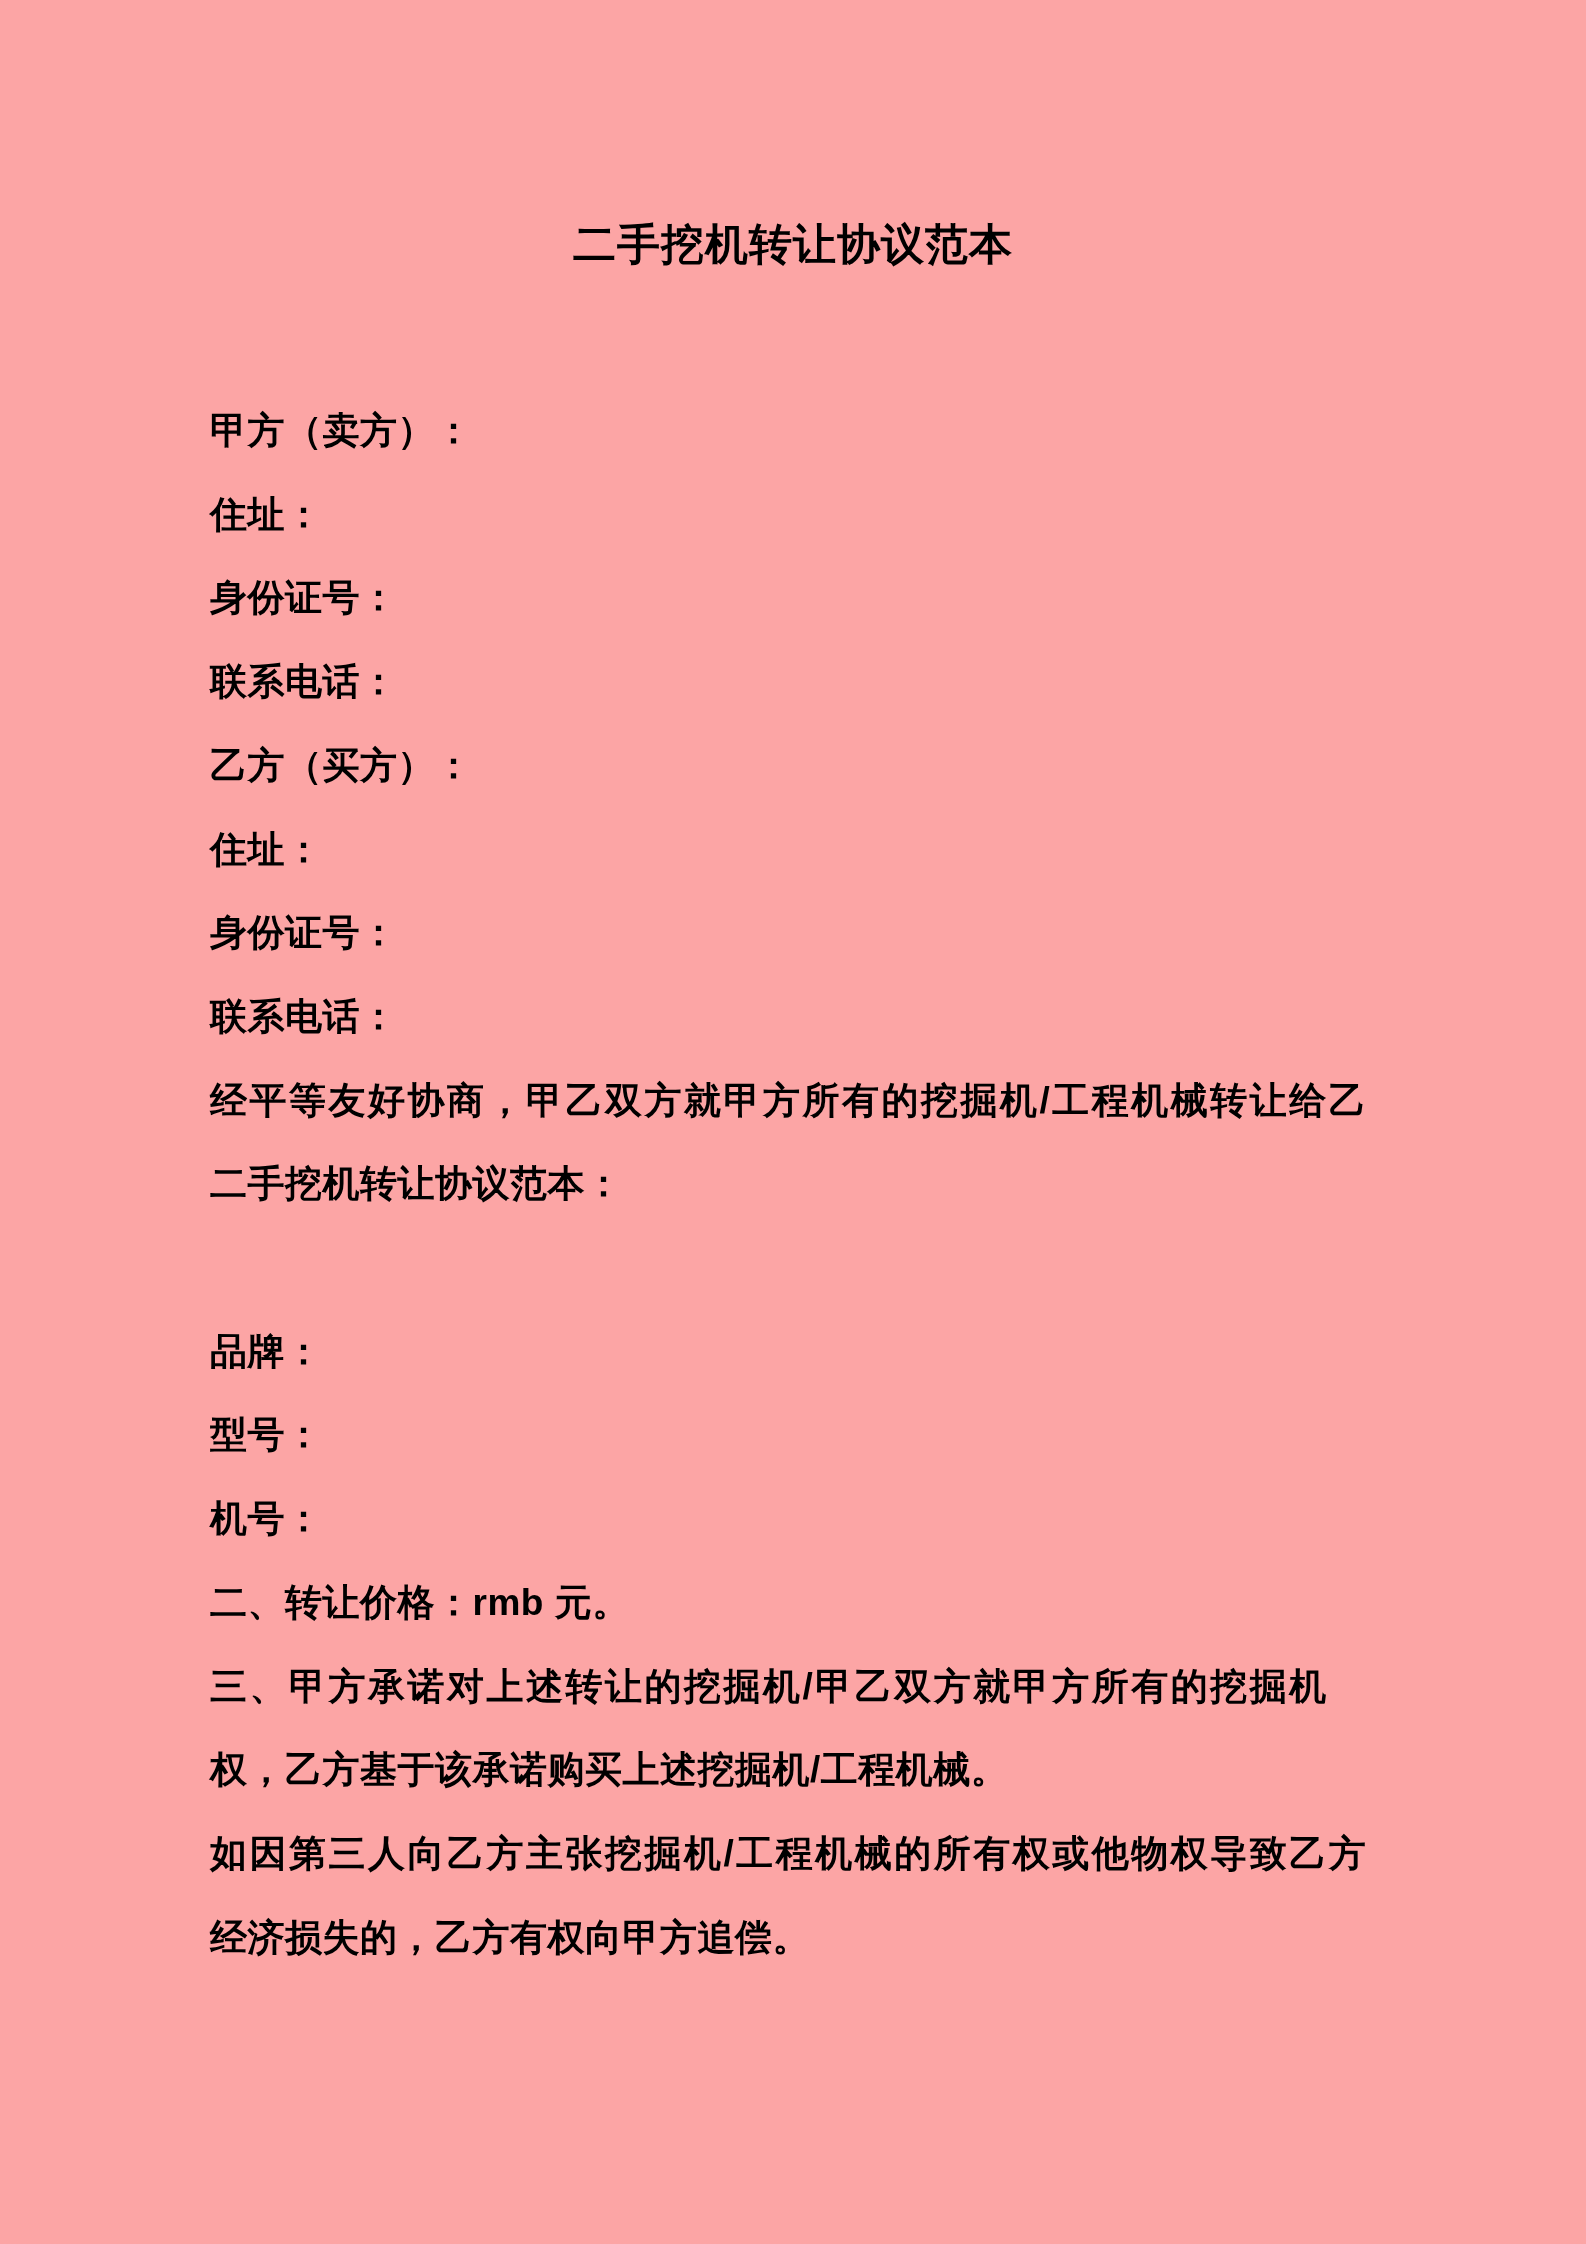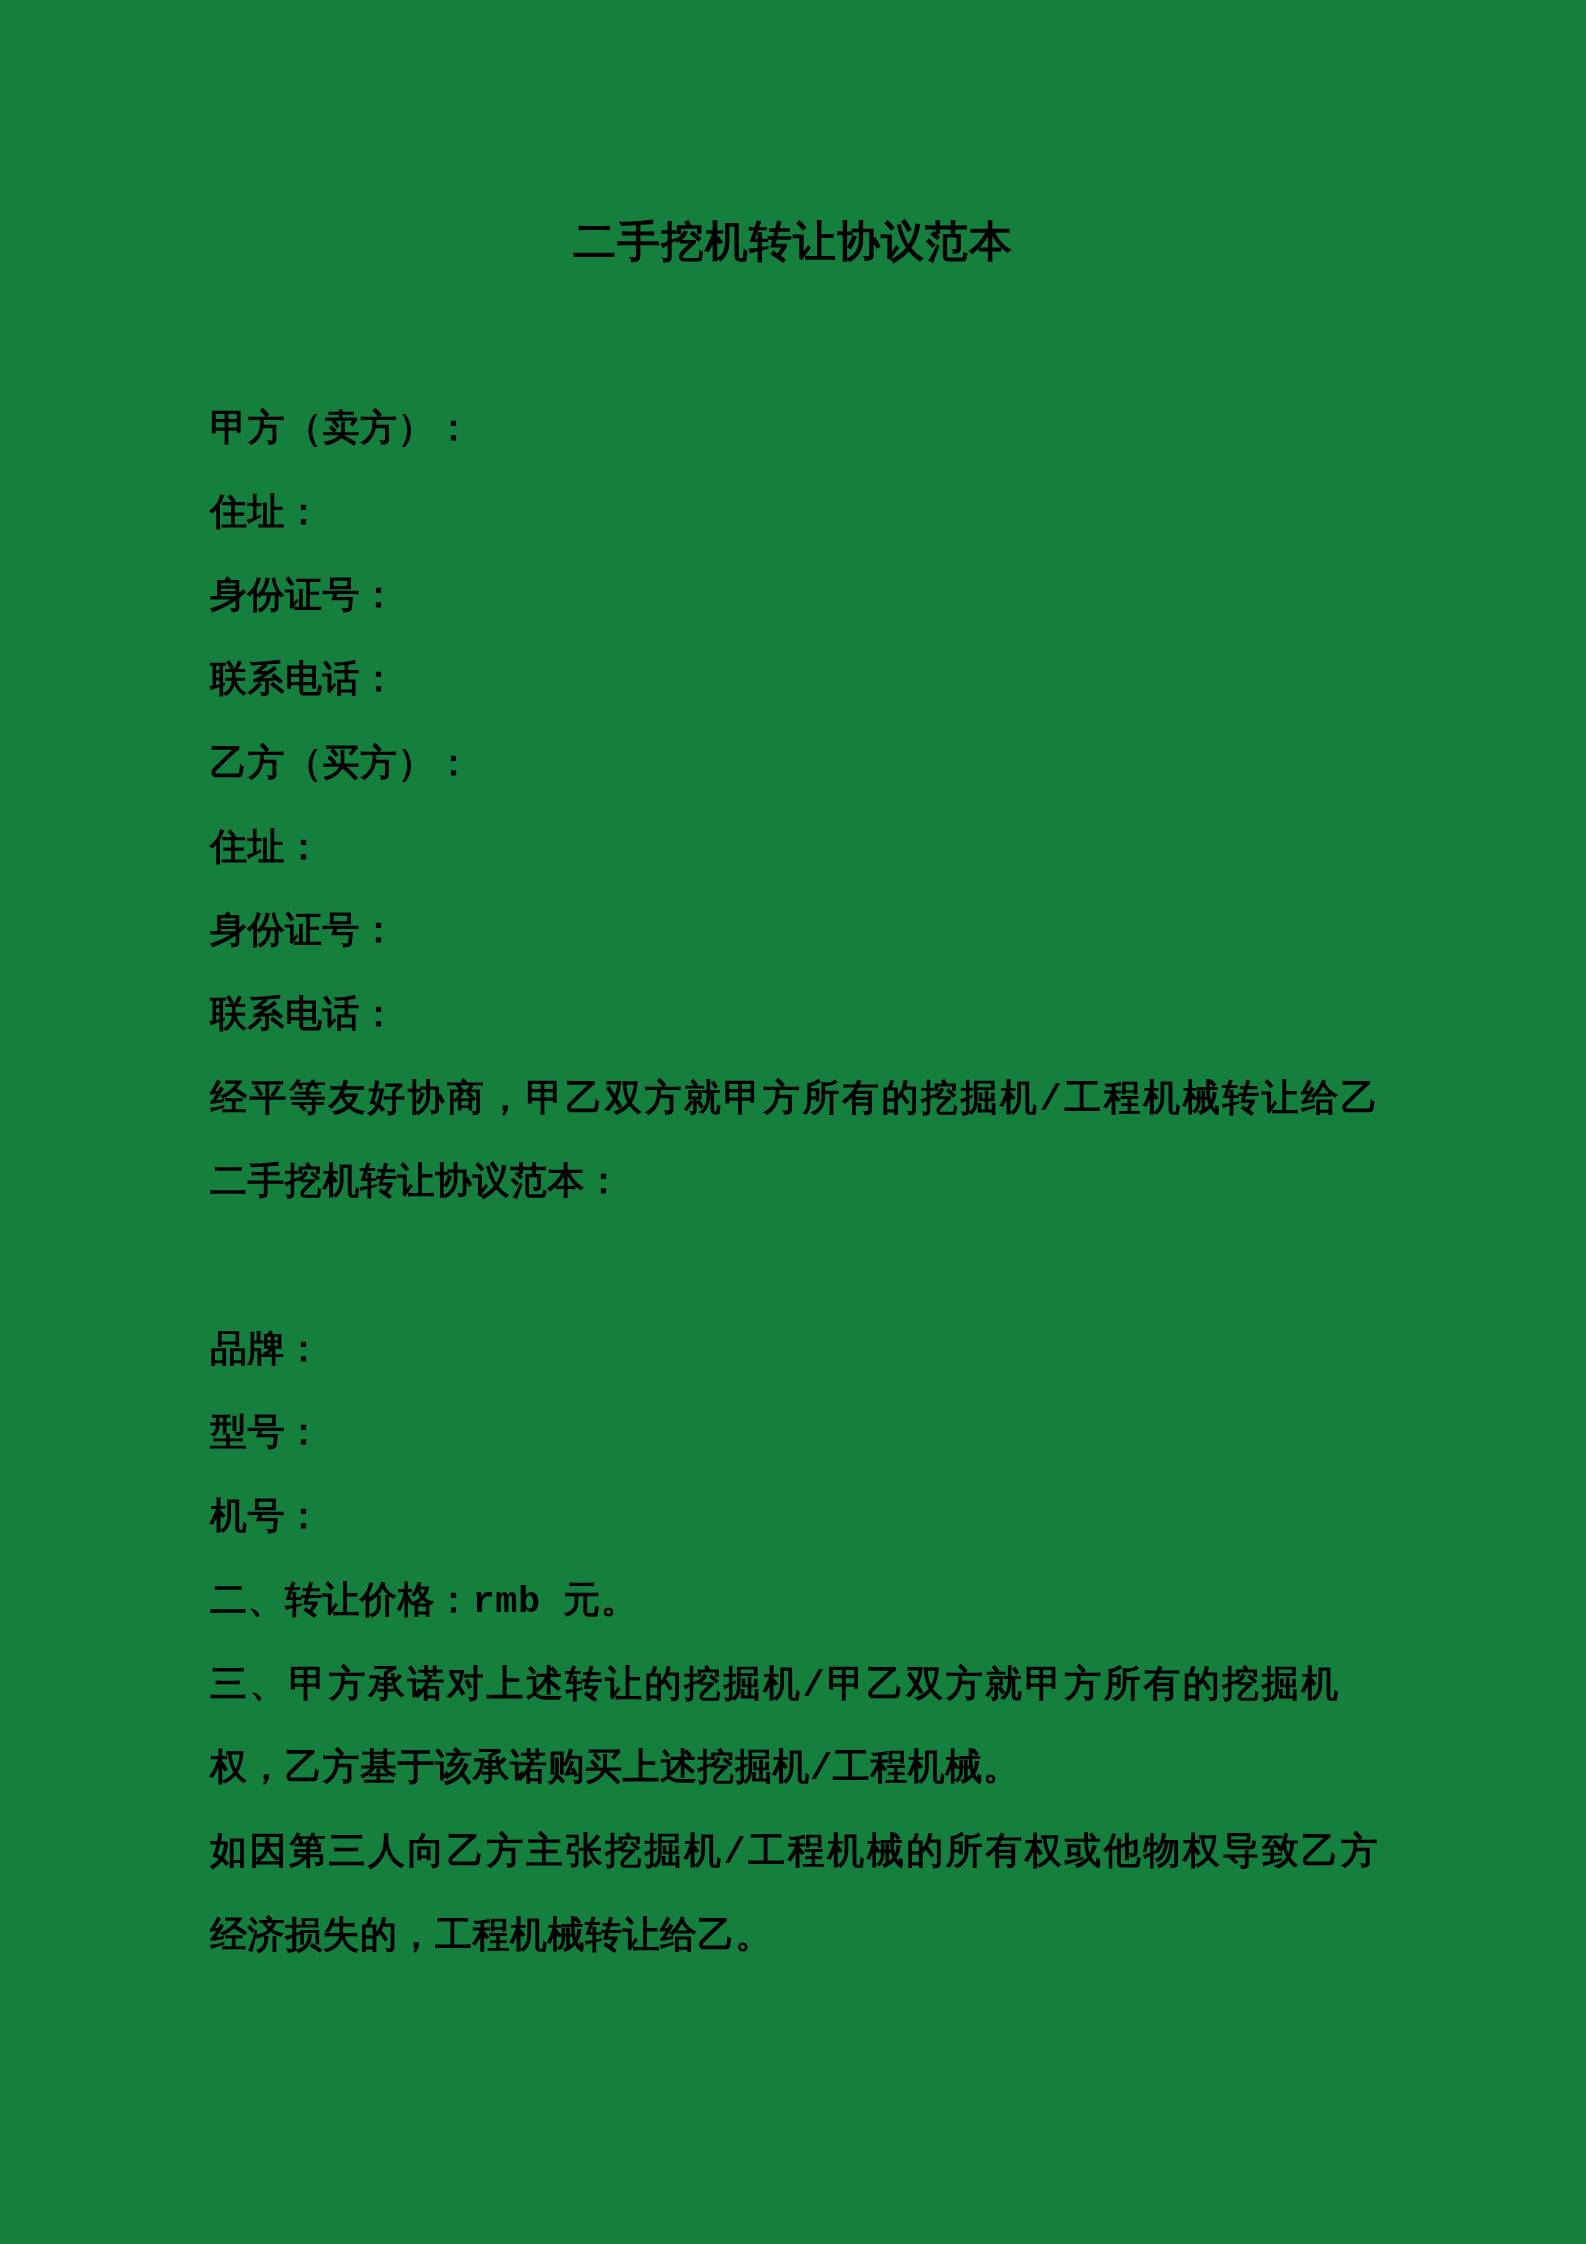--- a/index.html
+++ b/index.html
@@ -4,23 +4,23 @@
 <style>
   html, body {
     margin: 0;
     padding: 0;
     background: #ffffff;
   }
   .page {
     position: relative;
     width: 1586px;
     height: 2244px;
-    background: #15803d;
+    background: #fca5a5;
     color: #000000;
-    font-family: Liberation Mono, monospace;
+    font-family: Liberation Sans, sans-serif;
     overflow: hidden;
   }
   .doc-title {
     position: absolute;
     top: 221px;
     left: 0;
     width: 100%;
     margin: 0;
     text-align: center;
     font-size: 43px;
@@ -59,15 +59,15 @@
   <div class="line" style="top:997px">联系电话：</div>
   <div class="line wide" style="top:1081px">经平等友好协商，甲乙双方就甲方所有的挖掘机/工程机械转让给乙</div>
   <div class="line" style="top:1164px">二手挖机转让协议范本：</div>
   <div class="line" style="top:1332px">品牌：</div>
   <div class="line" style="top:1415px">型号：</div>
   <div class="line" style="top:1499px">机号：</div>
   <div class="line" style="top:1583px">二、转让价格：rmb 元。</div>
   <div class="line wide" style="top:1667px">三、甲方承诺对上述转让的挖掘机/甲乙双方就甲方所有的挖掘机</div>
   <div class="line" style="top:1750px">权，乙方基于该承诺购买上述挖掘机/工程机械。</div>
   <div class="line wide" style="top:1834px">如因第三人向乙方主张挖掘机/工程机械的所有权或他物权导致乙方</div>
-  <div class="line" style="top:1918px">经济损失的，工程机械转让给乙。</div>
+  <div class="line" style="top:1918px">经济损失的，乙方有权向甲方追偿。</div>
 
 </div>
 
 </body></html>

